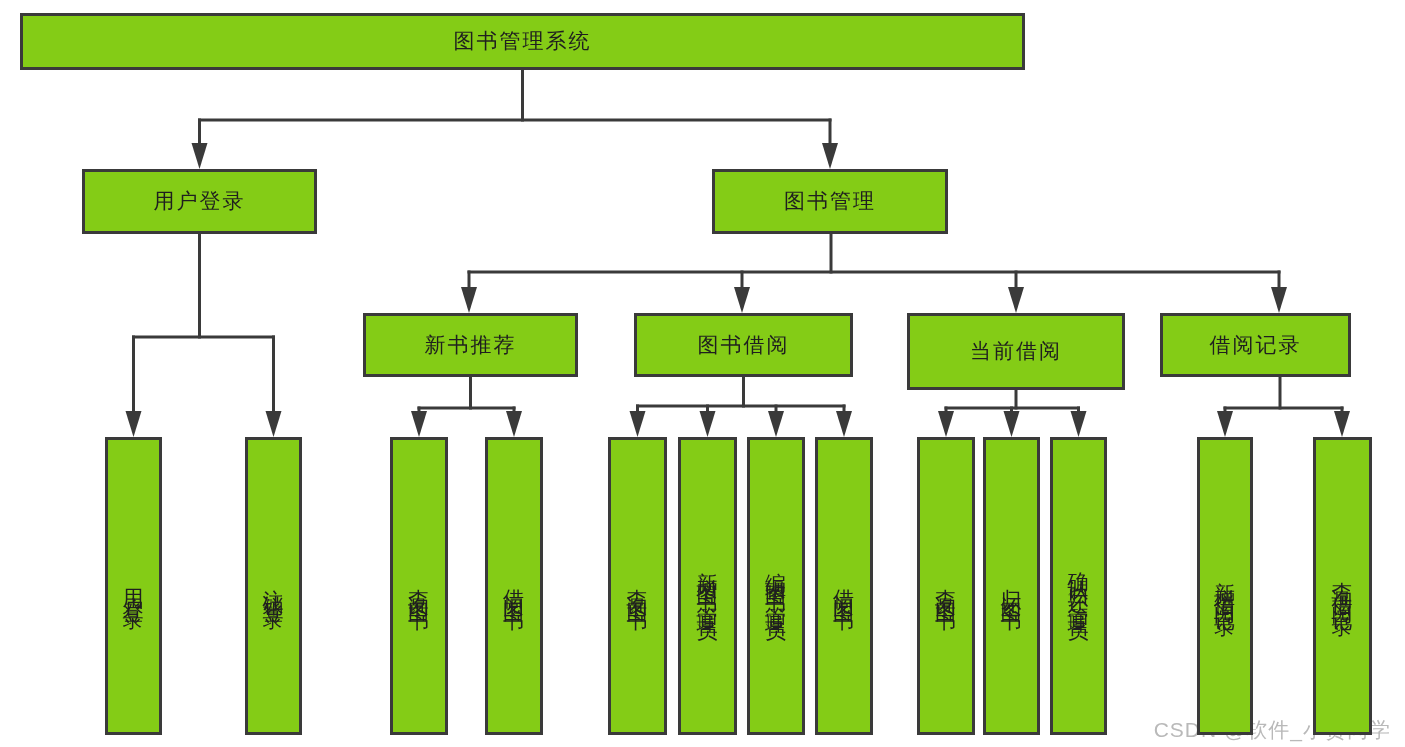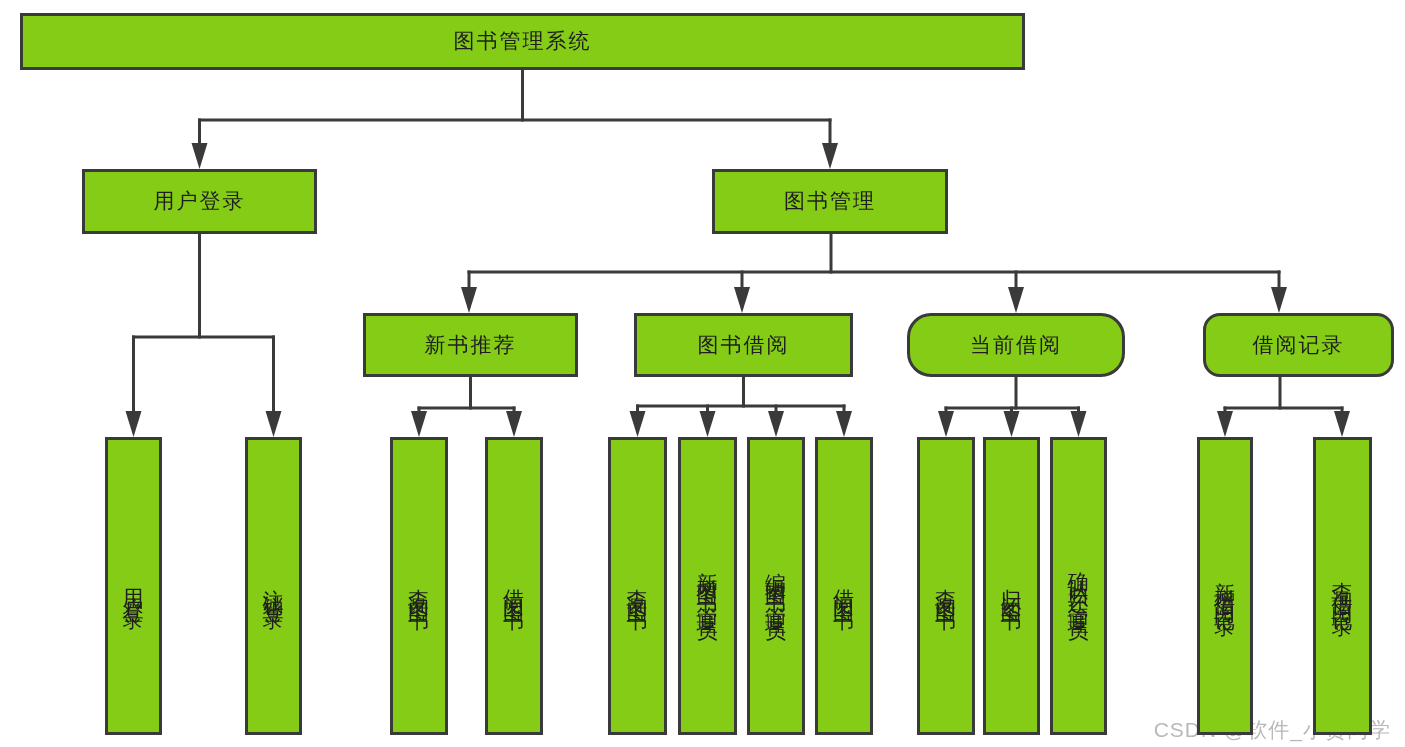--- a/index.html
+++ b/index.html
@@ -109,22 +109,22 @@
       <polygon points="1217,411 1233,411 1225,437" fill="#3a3a3a"></polygon>
       <line x1="1342" y1="408" x2="1342" y2="415" stroke="#3a3a3a" stroke-width="3" stroke-linecap="square"></line>
       <polygon points="1334,411 1350,411 1342,437" fill="#3a3a3a"></polygon>
     </svg>
   <div id="watermark">CSDN @软件_小贺同学</div>
 <div class="node" style="left: 20px; top: 13px; width: 1005px; height: 57px;">图书管理系统</div>
     <div class="node" style="left: 82px; top: 169px; width: 235px; height: 65px;">用户登录</div>
     <div class="node" style="left: 712px; top: 169px; width: 236px; height: 65px;">图书管理</div>
     <div class="node" style="left: 363px; top: 313px; width: 215px; height: 64px;">新书推荐</div>
     <div class="node" style="left: 634px; top: 313px; width: 219px; height: 64px;">图书借阅</div>
-    <div class="node" style="left: 907px; top: 313px; width: 218px; height: 64px; border-radius: 24px;">当前借阅</div>
-    <div class="node" style="left: 1203px; top: 313px; width: 191px; height: 64px; border-radius: 17px;">借阅记录</div>
+    <div class="node" style="left: 907px; top: 313px; width: 218px; height: 77px;">当前借阅</div>
+    <div class="node" style="left: 1160px; top: 313px; width: 191px; height: 64px;">借阅记录</div>
     <div class="node vertical" style="left: 105px; top: 437px; width: 57px; height: 298px;">用户登录</div>
     <div class="node vertical" style="left: 245px; top: 437px; width: 57px; height: 298px;">注销登录</div>
     <div class="node vertical" style="left: 390px; top: 437px; width: 58px; height: 298px;">查询图书</div>
     <div class="node vertical" style="left: 485px; top: 437px; width: 58px; height: 298px;">借阅图书</div>
     <div class="node vertical" style="left: 608px; top: 437px; width: 59px; height: 298px;">查询图书</div>
     <div class="node vertical" style="left: 678px; top: 437px; width: 59px; height: 298px;">新增图书（管理员）</div>
     <div class="node vertical" style="left: 747px; top: 437px; width: 58px; height: 298px;">编辑图书（管理员）</div>
     <div class="node vertical" style="left: 815px; top: 437px; width: 58px; height: 298px;">借阅图书</div>
     <div class="node vertical" style="left: 917px; top: 437px; width: 58px; height: 298px;">查询图书</div>
     <div class="node vertical" style="left: 983px; top: 437px; width: 57px; height: 298px;">归还图书</div>

